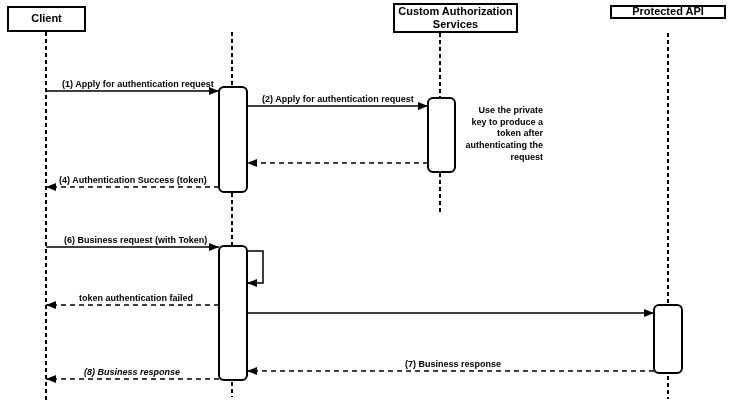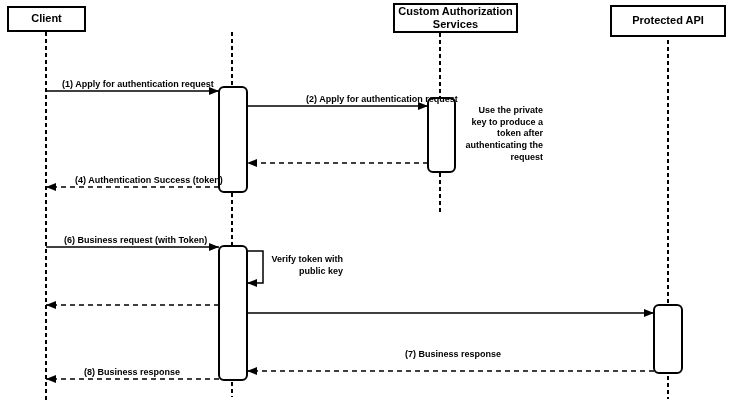--- a/index.html
+++ b/index.html
@@ -48,32 +48,32 @@
     font-size: 9px;
     font-weight: bold;
     color: #000000;
     white-space: normal;
     line-height: 1.3;
     text-align: right;
   }
   #p-client    { left: 7px;   top: 6px; width: 79px;  height: 26px; }
   #p-gateway   { left: 192px; top: 6px; width: 81px;  height: 26px; }
   #p-custom    { left: 393px; top: 3px; width: 125px; height: 30px; }
-  #p-protected { left: 610px; top: 5px; width: 116px; height: 32px; }
+  #p-protected { left: 610px; top: 5px; width: 116px; height: 14px; }
 
   #l-m1     { left: 62px;  top: 79px;  }
-  #l-m2     { left: 262px; top: 94px; margin-left: 44px;  }
+  #l-m2     { left: 262px; top: 94px;  }
   #l-m3     { left: 280px; top: 151px; }
-  #l-m4     { left: 59px;  top: 175px; margin-left: 16px; }
+  #l-m4     { left: 59px;  top: 175px; }
   #l-m5     { left: 64px;  top: 235px; }
   #l-verify { left: 269px; top: 254px; width: 74px; }
   #l-tf     { left: 79px;  top: 293px; }
   #l-m6     { left: 272px; top: 301px; }
-  #l-m7     { left: 405px; top: 349px; }
-  #l-m8     { left: 84px;  top: 367px; }
+  #l-m7     { left: 405px; top: 359px; }
+  #l-m8     { left: 84px;  top: 367px; font-style: italic; }
   #l-note   { left: 461px; top: 105px; width: 82px; }
 </style>
 </head>
 <body>
 
 <div class="stage">
 
   <svg class="layer-svg" width="738" height="401" viewBox="0 0 738 401">
     <defs>
       <marker id="arr" markerWidth="12" markerHeight="10" refX="11" refY="5" orient="auto" markerUnits="userSpaceOnUse">
@@ -110,18 +110,18 @@
     <span>Custom Authorization Services</span>
   </div>
   <div class="participant" id="p-protected">
     <span>Protected API</span>
   </div>
 
   <div class="msg-label" id="l-m1">(1) Apply for authentication request</div>
   <div class="msg-label" id="l-m2">(2) Apply for authentication request</div>
   <div class="msg-label" id="l-m4">(4) Authentication Success (token)</div>
   <div class="msg-label" id="l-m5">(6) Business request (with Token)</div>
-  <div class="note-label" id="l-verify">Verify token with public key</div>
+  <div class="msg-label" id="l-tf">token authentication failed</div>
   <div class="msg-label" id="l-m7">(7) Business response</div>
   <div class="msg-label" id="l-m8">(8) Business response</div>
   <div class="note-label" id="l-note">Use the private key to produce a token after authenticating the request</div>
 
 </div>
 
 </body></html>

